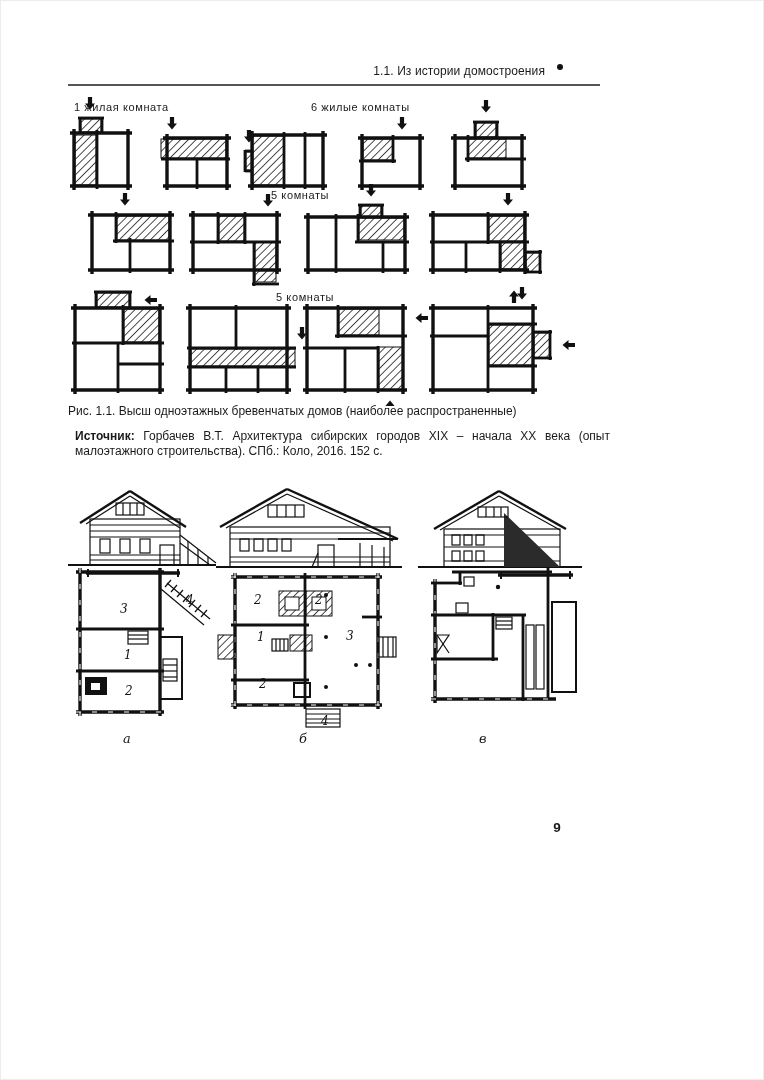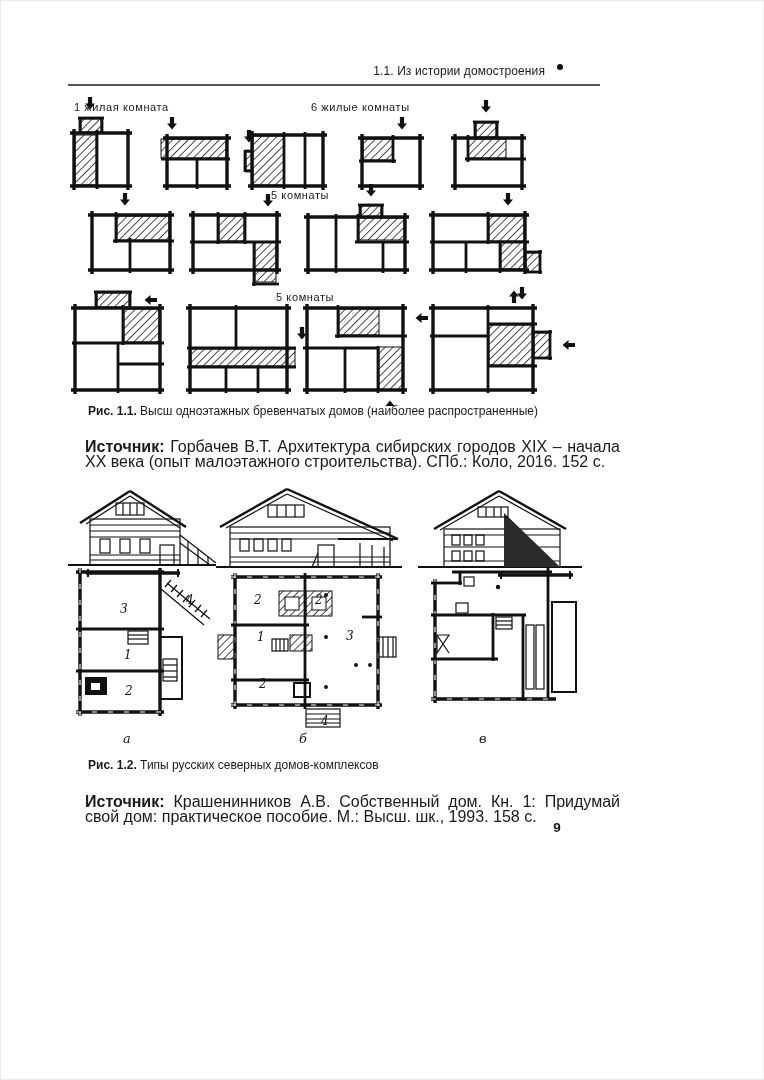--- a/index.html
+++ b/index.html
@@ -14,22 +14,22 @@
   .header-row { left:68px; top:64px; width:532px; display:flex; justify-content:flex-end; align-items:flex-start; font-size:12px; letter-spacing:.1px; }
   .header-bullet { width:6px; height:6px; border-radius:50%; background:#111; margin-left:12px; margin-right:37px; }
   .header-rule { left:68px; top:84px; width:532px; height:2px; background:#555; }
 
   
   .plan-label { font-size:11px; letter-spacing:.6px; white-space:nowrap; }
   .panel-label { font-family:"DejaVu Serif", serif; font-style:italic; font-size:13px; }
 
   
   .caption { left:68px; width:535px; font-size:12px; line-height:14px; }
-  .caption b { font-weight:bold;margin-left:20px; }
-  .source { left:68px; width:535px; font-size:16px; line-height:15px; text-align:justify; margin:17px; }
+  .caption b { font-weight:normal; }
+  .source { left:68px; width:535px; font-size:12px; line-height:15px; text-align:justify; margin:7px; }
   .source b { font-weight:bold; }
 
   .page-num { font-size:13.5px; font-weight:bold; }
 
   
   svg line { stroke:#111; }
   .wl { stroke-width:3.4px; }
   .pt { stroke-width:2.8px; }
   .tn { stroke-width:1.2px; }
   .t2 { stroke-width:2px; }
@@ -451,23 +451,15 @@
         <line class="tn" x1="428" y1="138" x2="444" y2="138"></line>
       <polygon points="369,148 381,148 369,166" fill="none" stroke="#111" stroke-width="1.2"></polygon>
       <line class="tn" x1="369" y1="148" x2="381" y2="166"></line>
     </g>
   </svg>
 
   <div class="abs panel-label" style="left:123px; top:731px;">а</div>
   <div class="abs panel-label" style="left:299px; top:731px;">б</div>
   <div class="abs panel-label" style="left:479px; top:731px;">в</div>
 
-  <div class="abs caption" style="top:758px;">
-    <b>Рис. 1.2.</b>
-    <span>Типы русских северных домов-комплексов</span>
-  </div>
-  <p class="abs source" style="top:777px;">
-    <b>Источник:</b>
-    <span>Крашенинников А.В. Собственный дом. Кн. 1: Придумай свой дом: практическое пособие. М.: Высш. шк., 1993. 158 с.</span>
-  </p>
 
   <div class="abs page-num" style="left:548px; top:820px; width:18px; text-align:center;">9</div>
 </div>
 
 </body></html>

